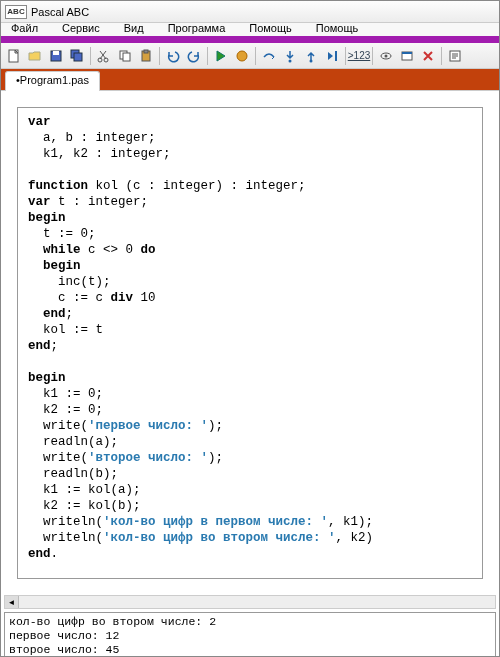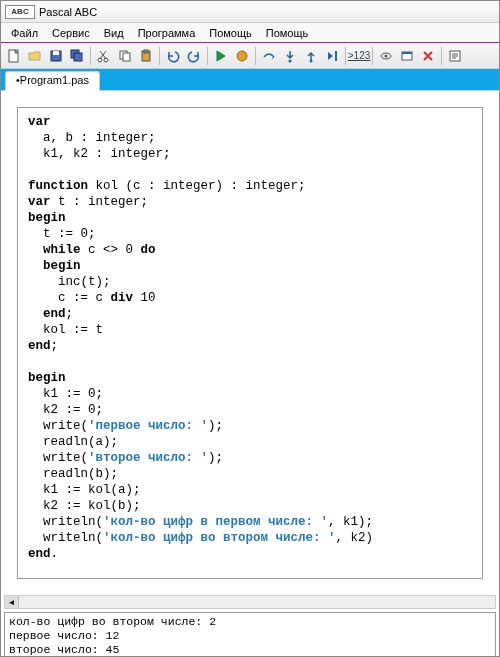--- a/index.html
+++ b/index.html
@@ -17,33 +17,33 @@
   .titlebar {
     height: 22px;
     background: linear-gradient(#fdfdfd,#ececec);
     border-bottom: 1px solid #ccc;
     display: flex;
     align-items: center;
     padding: 0 4px;
     gap: 4px;
   }
   .app-icon {
-    width: 30px; height: 14px;
+    width: 22px; height: 14px;
     background: #fff;
     border: 1px solid #888;
     display: flex; align-items:center; justify-content:center;
     font-size: 8px; font-weight: bold; color:#333;
   }
   .menubar {
     height: 20px;
     display: flex;
-    align-items: center;
+    align-items: flex-end;
     padding: 0 4px;
-    gap: 2px;
-    border-bottom: 1px solid #a21caf;
+    gap: 12px;
+    border-bottom: 7px solid #a21caf;
     background:#f8f8f8;
   }
   .menu-item {
     padding: 2px 6px;
     cursor: default;
   }
   .toolbar {
     height: 26px;
     background: linear-gradient(#f8f8f8,#e8e8e8);
     border-bottom: 1px solid #ccc;
@@ -54,21 +54,21 @@
   }
   .tbtn {
     width: 20px; height: 20px;
     display:flex; align-items:center; justify-content:center;
     border: 1px solid transparent;
     cursor: pointer;
   }
   .sep { width:1px; height:18px; background:#bbb; margin:0 2px; }
   .tabbar {
     height: 22px;
-    background:#0ea5e9;
+    background:#c2410c;
     border-bottom:1px solid #ccc;
     display:flex;
     align-items:flex-end;
     padding-left:4px;
   }
   .tab {
     height:20px;
     padding:2px 10px 0 10px;
     background:#fff;
     border:1px solid #ccc;

